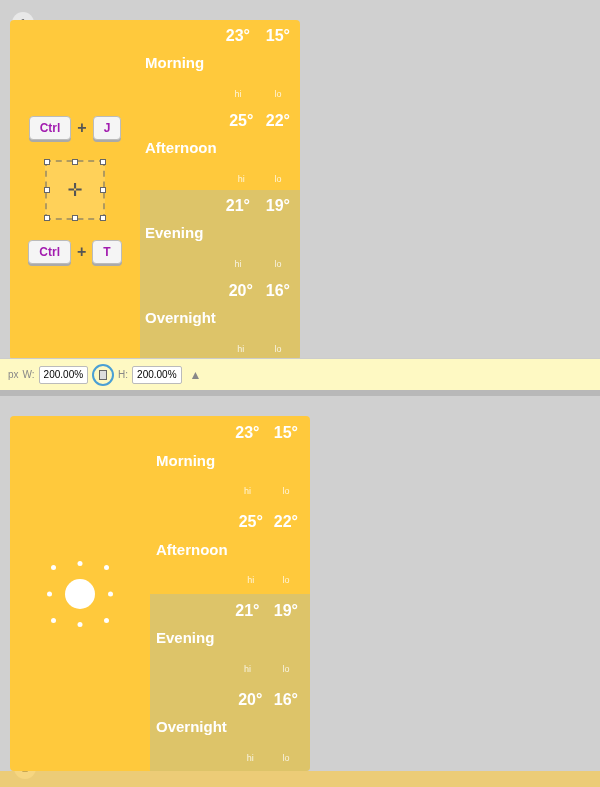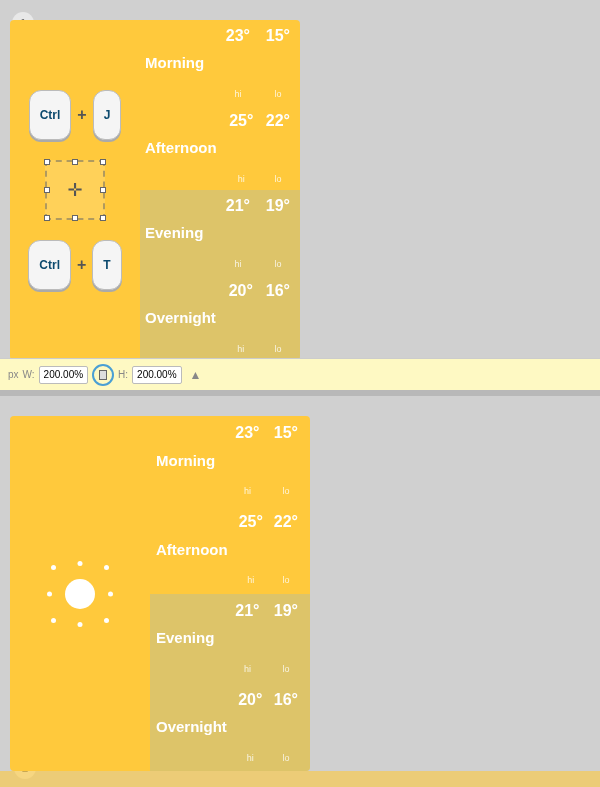--- a/index.html
+++ b/index.html
@@ -89,25 +89,25 @@
     
     .kbd-section {
       display: flex;
       align-items: center;
       gap: 6px;
     }
 
     .kbd {
       background: #f5f5f5;
       border: 1px solid #bbb;
-      border-radius: 12px;
-      padding: 17px 10px;
+      border-radius: 4px;
+      padding: 4px 10px;
       font-size: 12px;
       font-weight: bold;
-      color: #0c4a6e;
+      color: #a21caf;
       box-shadow: 0 2px 0 #aaa;
     }
 
     .plus-sign {
       font-size: 16px;
       font-weight: bold;
       color: #555;
     }
 
     

